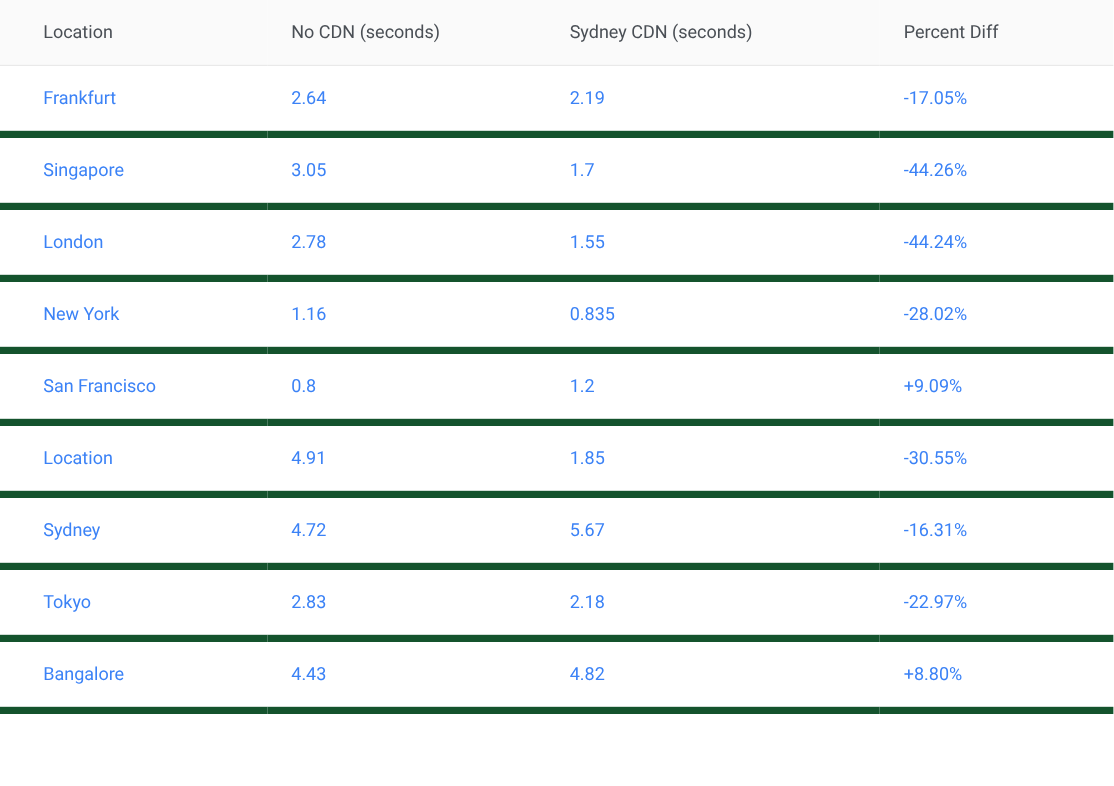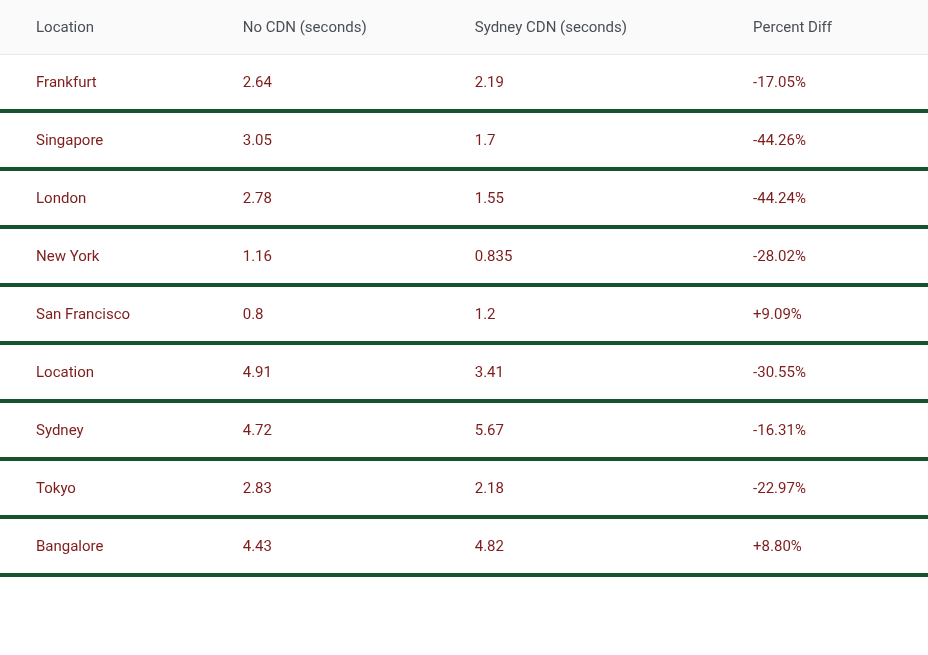--- a/index.html
+++ b/index.html
@@ -22,22 +22,22 @@
     }
     .table th {
       text-align: left;
       padding: 18px 20px;
       font-weight: 400;
       color: #4a4f55;
       border-bottom: 1px solid #e9e9e9;
     }
     .table td {
       padding: 18px 20px;
-      color: #7f1d1d;
-      border-bottom: 4px solid #14532d;
+      color: #3b82f6;
+      border-bottom: 6px solid #14532d;
     }
     .table th:first-child,
     .table td:first-child {
       padding-left: 36px;
     }
     .col-location { width: 24%; }
     .col-nocdn { width: 25%; }
     .col-kinsta { width: 30%; }
     .col-diff { width: 21%; }
   </style>
@@ -80,21 +80,21 @@
     </tr>
     <tr>
       <td>San Francisco</td>
       <td>0.8</td>
       <td>1.2</td>
       <td>+9.09%</td>
     </tr>
     <tr>
       <td>Location</td>
       <td>4.91</td>
-      <td>3.41</td>
+      <td>1.85</td>
       <td>-30.55%</td>
     </tr>
     <tr>
       <td>Sydney</td>
       <td>4.72</td>
       <td>5.67</td>
       <td>-16.31%</td>
     </tr>
     <tr>
       <td>Tokyo</td>

